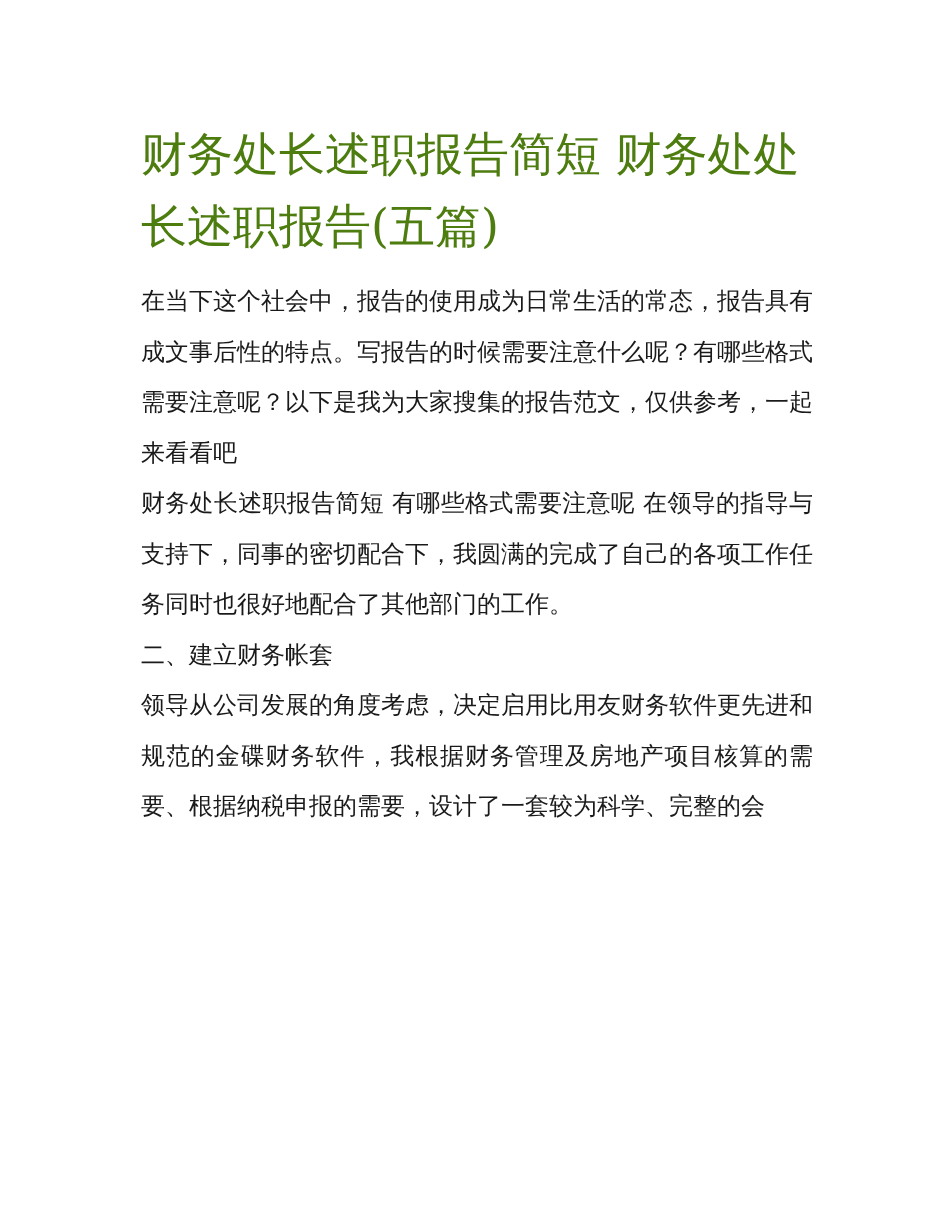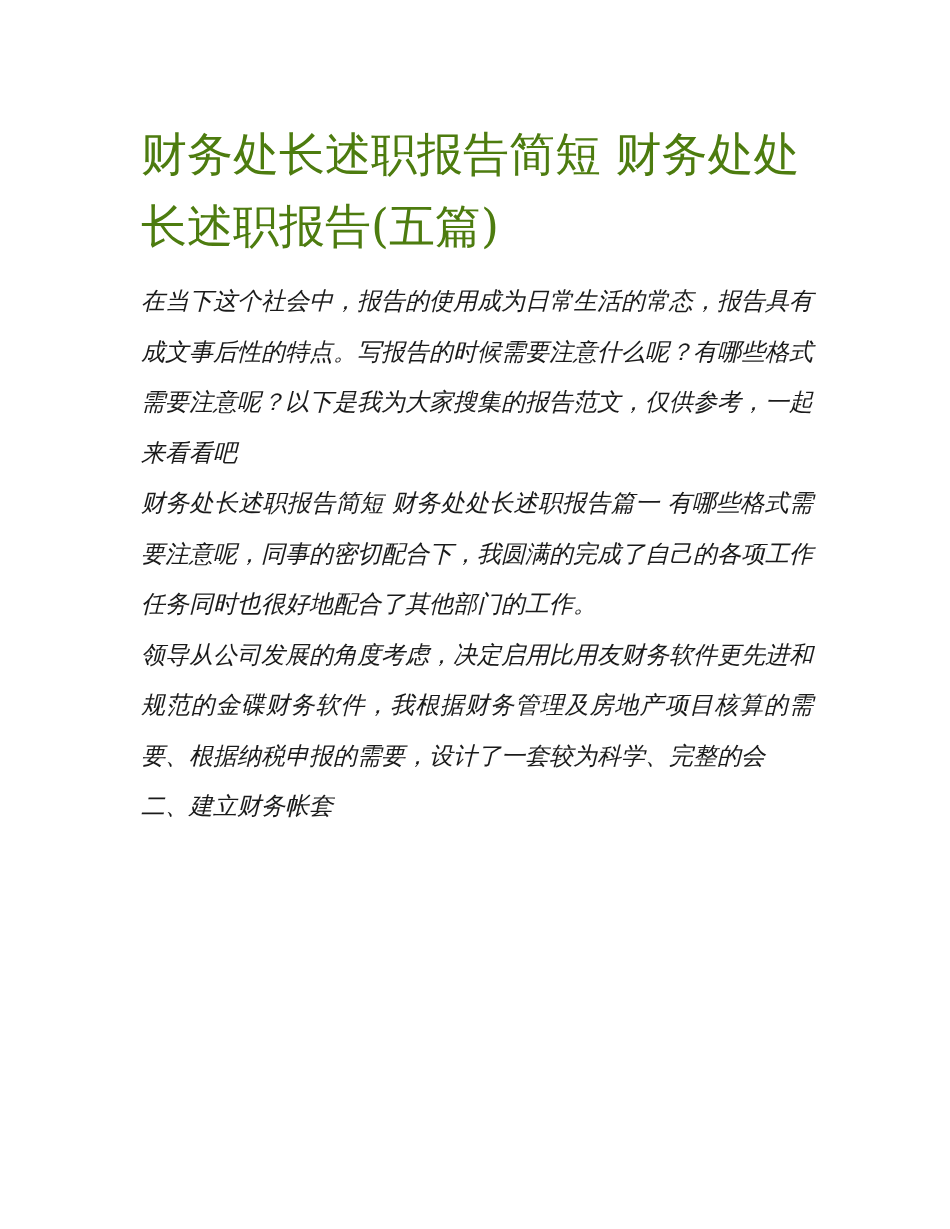--- a/index.html
+++ b/index.html
@@ -31,25 +31,24 @@
   }
   .para {
     font-size: 24px;
     line-height: 50.5px;
     margin: 0;
     font-weight: normal;
     color: #1a1a1a;
     text-align: justify;
     text-align-last: left;
     word-break: break-all;
-    font-style: italic;
   }
 </style>
 </head>
 <body>
 
 <div class="page">
   <h1 class="title">财务处长述职报告简短 财务处处长述职报告(五篇)</h1>
   <p class="para">在当下这个社会中，报告的使用成为日常生活的常态，报告具有成文事后性的特点。写报告的时候需要注意什么呢？有哪些格式需要注意呢？以下是我为大家搜集的报告范文，仅供参考，一起来看看吧</p>
-  <p class="para">财务处长述职报告简短 财务处处长述职报告篇一 有哪些格式需要注意呢，同事的密切配合下，我圆满的完成了自己的各项工作任务同时也很好地配合了其他部门的工作。</p>
+  <p class="para">财务处长述职报告简短 有哪些格式需要注意呢 在领导的指导与支持下，同事的密切配合下，我圆满的完成了自己的各项工作任务同时也很好地配合了其他部门的工作。</p>
+  <p class="para">二、建立财务帐套</p>
   <p class="para">领导从公司发展的角度考虑，决定启用比用友财务软件更先进和规范的金碟财务软件，我根据财务管理及房地产项目核算的需要、根据纳税申报的需要，设计了一套较为科学、完整的会</p>
-  <p class="para">二、建立财务帐套</p>
 </div>
 
 </body></html>

